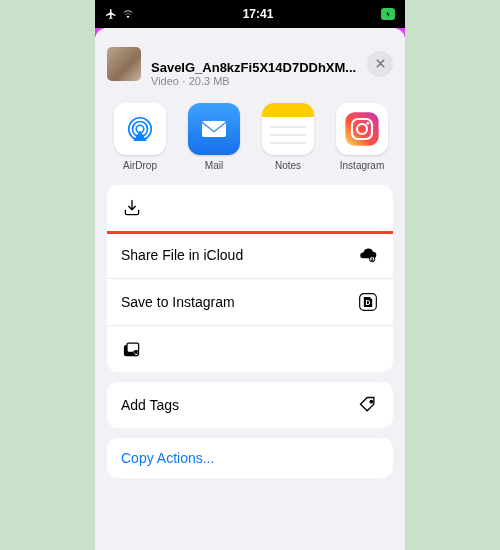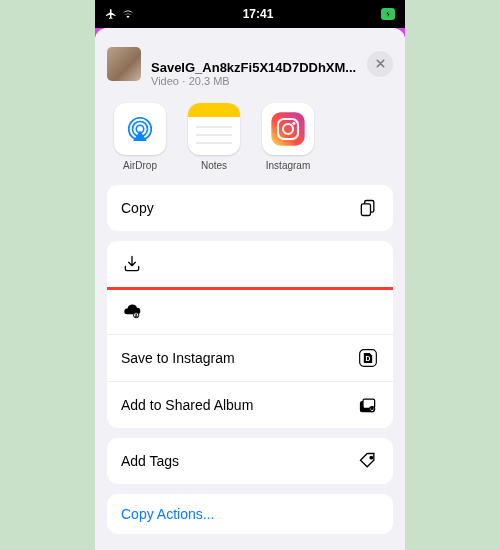--- a/index.html
+++ b/index.html
@@ -225,20 +225,29 @@
             <svg width="36" height="36" viewBox="0 0 48 48" fill="none" stroke="#0a84ff" stroke-width="2.2">
               <circle cx="24" cy="24" r="5"></circle>
               <circle cx="24" cy="24" r="10"></circle>
               <circle cx="24" cy="24" r="15"></circle>
               <path d="M15 40 L24 26 L33 40 Z" fill="#0a84ff" stroke="none"></path>
             </svg>
           </div>
           <div class="app-label">AirDrop</div>
         </div>
         <div class="app">
+          <div class="app-icon mail-bg">
+            <svg width="32" height="32" viewBox="0 0 48 48" fill="#fff">
+                <rect x="6" y="12" width="36" height="24" rx="3"></rect>
+                <path d="M6 14l18 14 18-14" stroke="#2b8af7" stroke-width="2" fill="none"></path>
+              </svg>
+          </div>
+          <div class="app-label">Mail</div>
+        </div>
+        <div class="app">
           <div class="app-icon notes-bg">
             <svg width="52" height="52" viewBox="0 0 52 52">
                 <line x1="8" y1="24" x2="44" y2="24" stroke="#d6d6d6" stroke-width="1"></line>
                 <line x1="8" y1="32" x2="44" y2="32" stroke="#d6d6d6" stroke-width="1"></line>
                 <line x1="8" y1="40" x2="44" y2="40" stroke="#d6d6d6" stroke-width="1"></line>
               </svg>
           </div>
           <div class="app-label">Notes</div>
         </div>
         <div class="app">
@@ -260,63 +269,52 @@
           <div class="app-label">Instagram</div>
         </div>
         <div class="app" style="width:20px">
           
           
         </div>
       </div>
 
       <div class="actions">
 
-        <div class="action-group">
-          <div class="action-row">
-            <span>Copy</span>
-            <span class="action-icon">
-              <svg width="20" height="20" viewBox="0 0 24 24" fill="none" stroke="#000" stroke-width="1.6">
-                  <rect x="8" y="3" width="11" height="14" rx="2"></rect>
-                  <rect x="4" y="7" width="11" height="14" rx="2" fill="#fff"></rect>
-                </svg>
-            </span>
-          </div>
-        </div>
 
         <div class="action-group">
           <div class="action-row highlight">
             <span class="action-icon">
               <svg width="20" height="20" viewBox="0 0 24 24" fill="none" stroke="#000" stroke-width="1.6" stroke-linecap="round">
                   <path d="M12 3v11m0 0l-4-4m4 4l4-4"></path>
                   <path d="M4 15v3a2 2 0 0 0 2 2h12a2 2 0 0 0 2-2v-3"></path>
                 </svg>
             </span>
           </div>
           <div class="action-row">
+            <span>Share File in iCloud</span>
             <span class="action-icon">
               <svg width="20" height="20" viewBox="0 0 24 24" fill="#000">
                   <path d="M18 16a4 4 0 0 0 0-8 6 6 0 0 0-11.5 1A3.5 3.5 0 0 0 6 16h12z"></path>
                   <circle cx="17" cy="17" r="3.2" fill="#fff" stroke="#000" stroke-width="1.2"></circle>
                   <circle cx="17" cy="16" r="1" fill="#000"></circle>
                   <path d="M15 19a2 2 0 0 1 4 0" fill="#000"></path>
                 </svg>
             </span>
           </div>
           <div class="action-row">
             <span>Save to Instagram</span>
             <span class="action-icon">
               <svg width="20" height="20" viewBox="0 0 24 24">
                   <rect x="2" y="2" width="20" height="20" rx="5" fill="none" stroke="#000" stroke-width="1.4"></rect>
                   <path d="M7 6h7l3 3v9H7z" fill="#000"></path>
                   <text x="12" y="16" font-size="8" fill="#fff" text-anchor="middle" font-weight="700">D</text>
                 </svg>
             </span>
           </div>
           <div class="action-row">
-            <span>Add to Shared Album</span>
             <span class="action-icon">
               <svg width="20" height="20" viewBox="0 0 24 24" fill="none" stroke="#000" stroke-width="1.5">
                   <rect x="3" y="8" width="16" height="12" rx="2" fill="#000"></rect>
                   <rect x="6" y="5" width="14" height="11" rx="2" fill="#fff" stroke="#000"></rect>
                   <circle cx="17" cy="17" r="3" fill="#fff" stroke="#000"></circle>
                   <circle cx="17" cy="16" r="1" fill="#000"></circle>
                   <path d="M15 19a2 2 0 0 1 4 0" stroke="#000" stroke-width="1"></path>
                 </svg>
             </span>
           </div>

